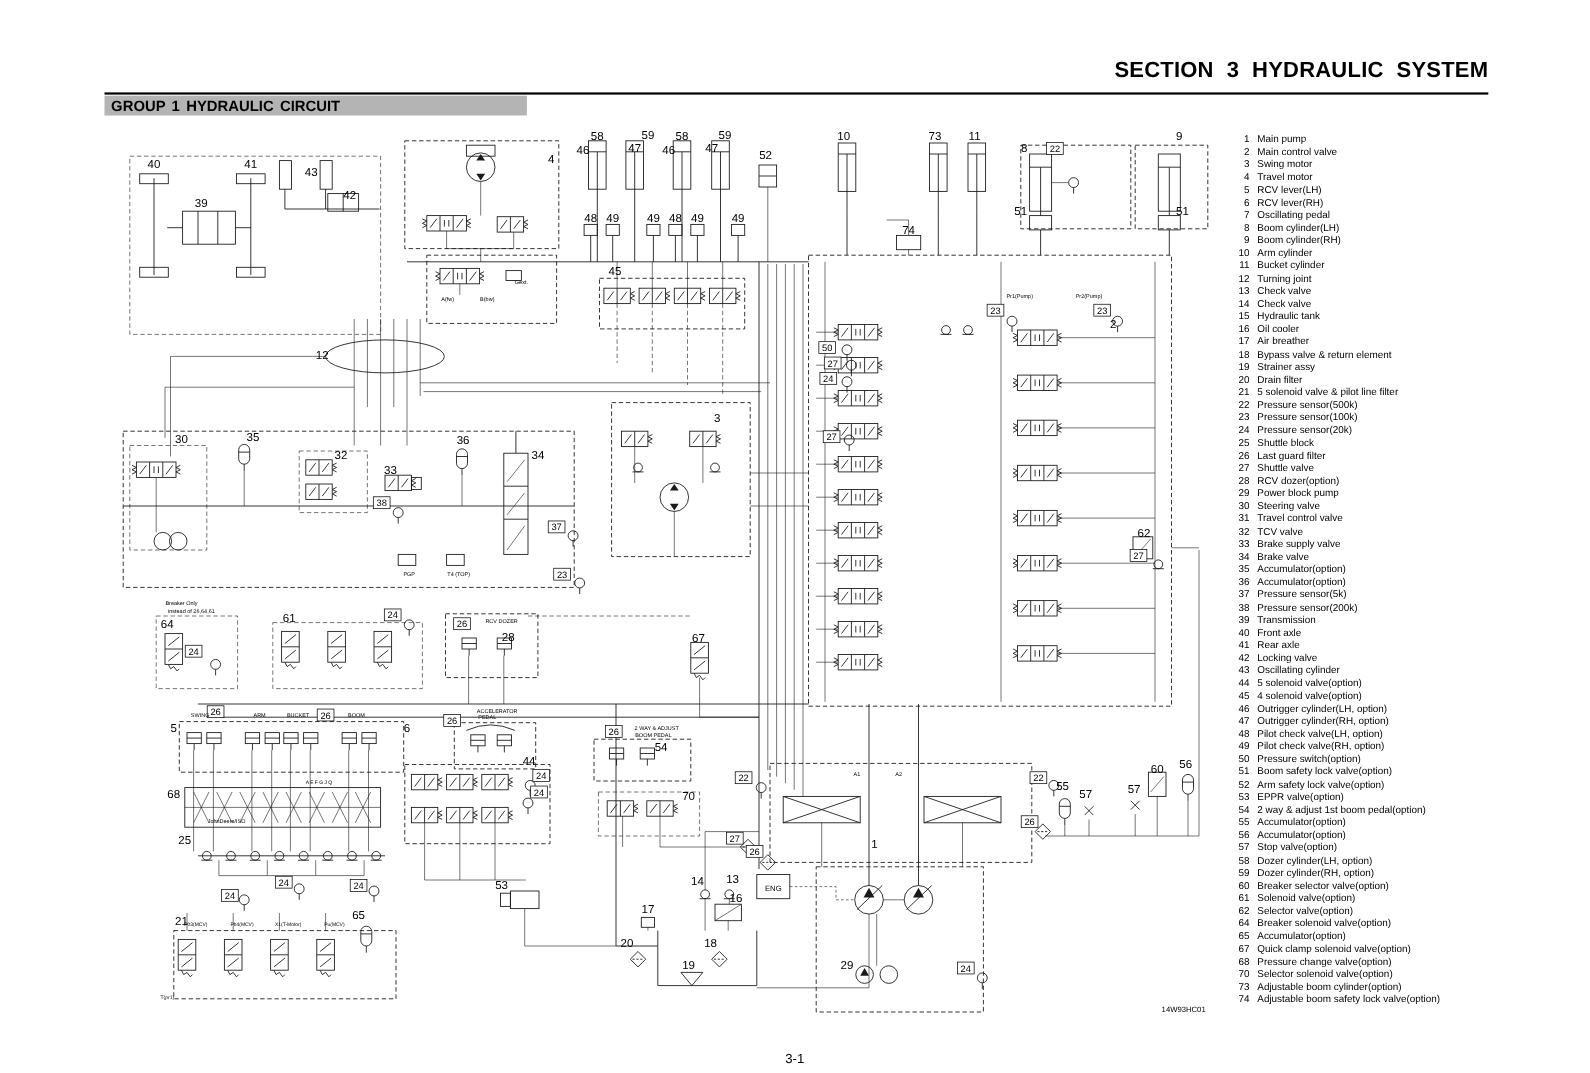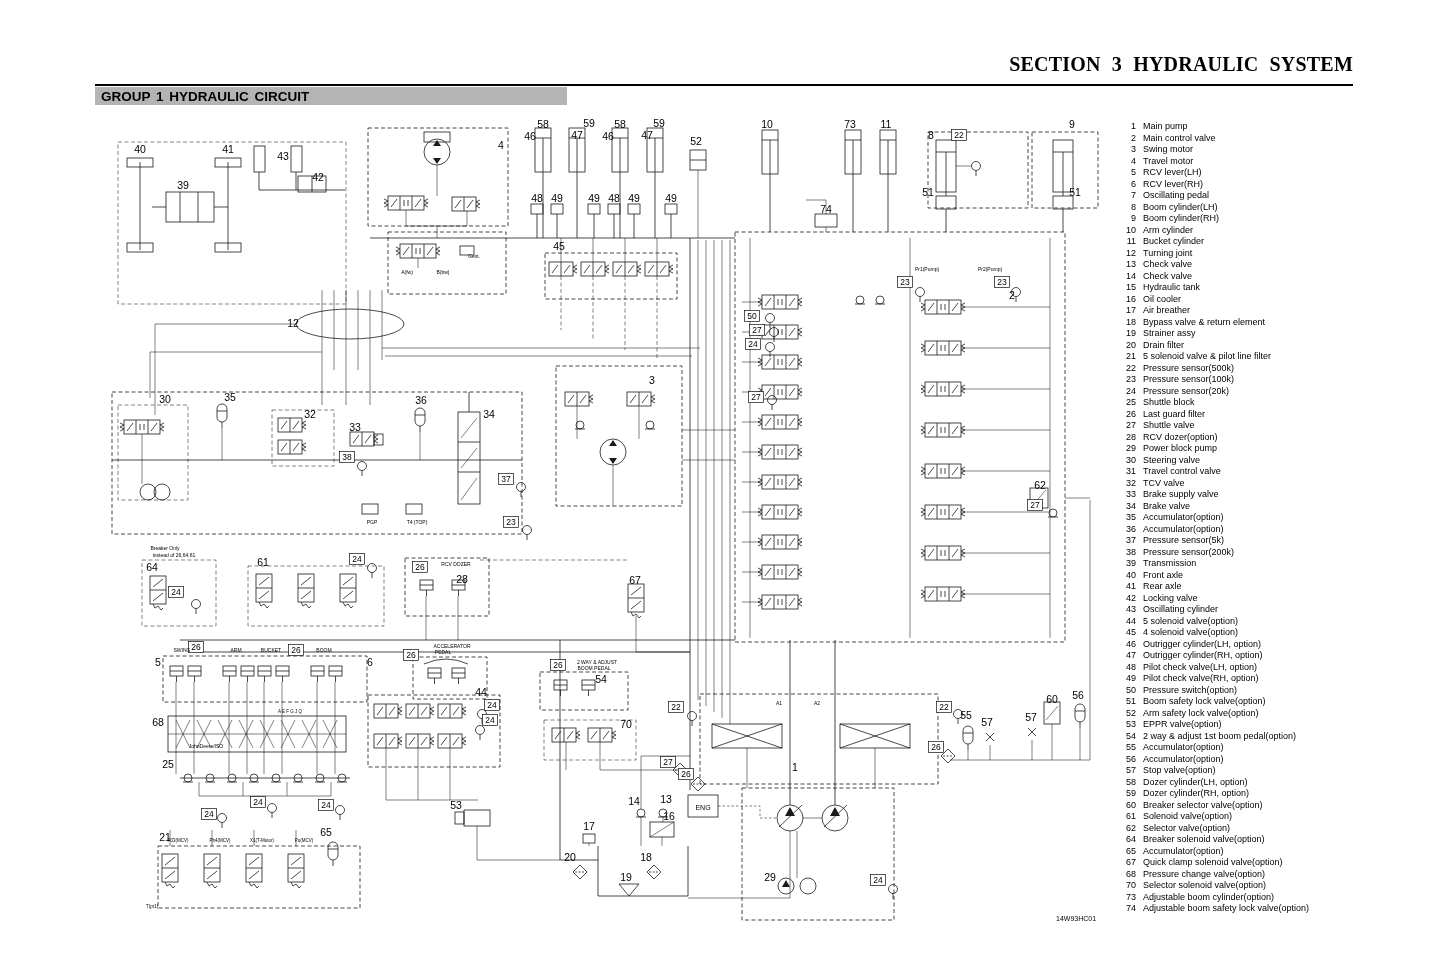--- a/index.html
+++ b/index.html
@@ -7,27 +7,27 @@
   body {
     background:#ffffff;
     font-family:"Liberation Sans", sans-serif;
     color:#000;
     position:relative;
     overflow:hidden;
   }
   .page { position:absolute; inset:0; background:#fff; }
   .section-title {
     position:absolute; top:53px; right:92px;
-    font-size:20px; font-weight:bold; word-spacing:6px; letter-spacing:0.2px;font-family:Liberation Serif, serif;
+    font-size:20px; font-weight:bold; word-spacing:6px; letter-spacing:0.2px;
   }
   .rule {
     position:absolute; top:84px; left:95px; width:1258px; height:2px; background:#000;
   }
   .group-bar {
-    position:absolute; top:87px; left:95px; width:472px; height:18px;
+    position:absolute; top:87px; left:95px; width:384px; height:18px;
     background:#b4b4b4; display:flex; align-items:center; padding-left:6px;
     font-size:13.5px; font-weight:bold; word-spacing:2px;
   }
   .legend {
     position:absolute; top:121px; left:1118px; width:236px;
   }
   .legend-row { display:flex; height:11.5px; align-items:center; }
   .legend-num {
     width:18px; flex:none; text-align:right; margin-right:7px;
     font-size:9px; line-height:11.5px;
@@ -895,13 +895,14 @@
         <span class="legend-num">73</span>
         <span class="legend-label">Adjustable boom cylinder(option)</span>
       </div>
       <div class="legend-row">
         <span class="legend-num">74</span>
         <span class="legend-label">Adjustable boom safety lock valve(option)</span>
       </div>
     </div>
 
   <div class="drawing-code">14W93HC01</div>
+  <div class="page-number">3-1</div>
 </div>
 
 </body></html>

